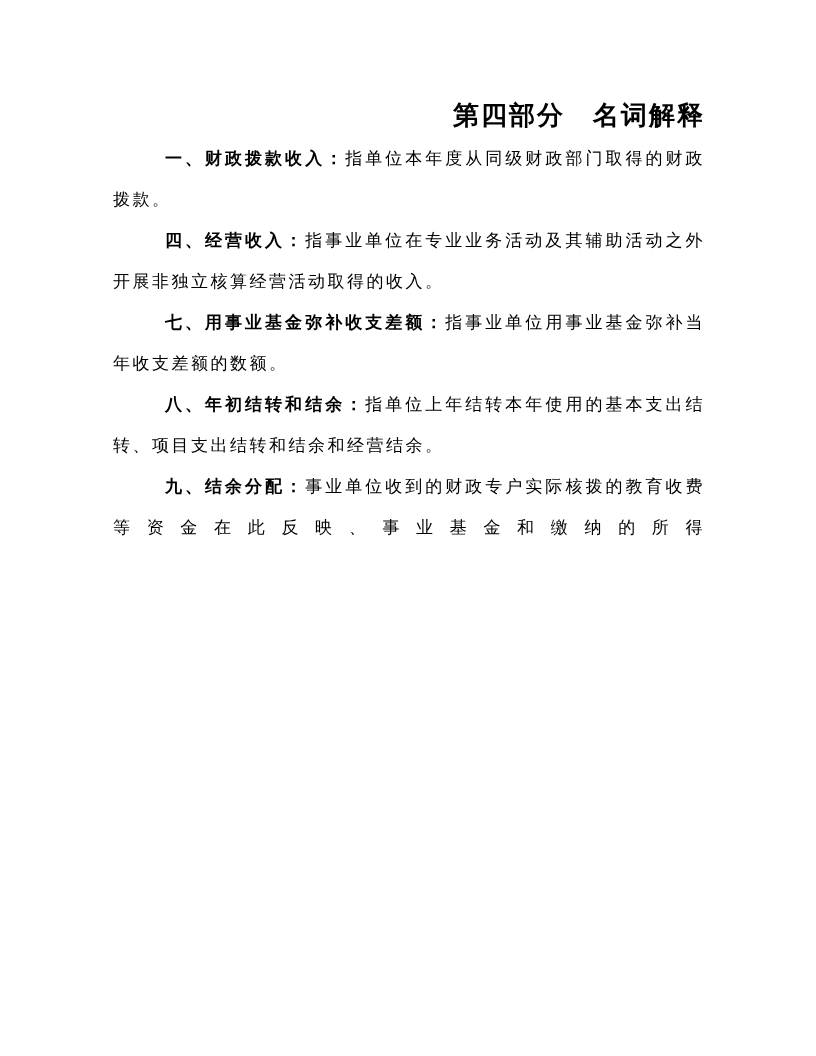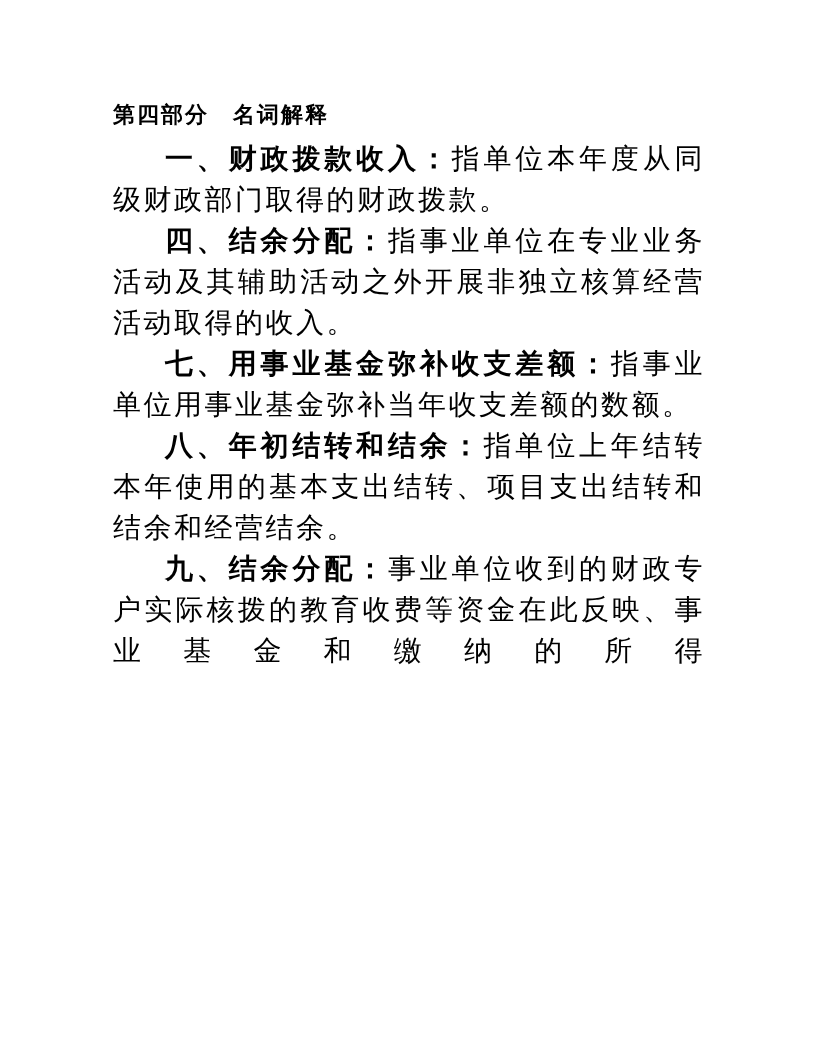--- a/index.html
+++ b/index.html
@@ -19,38 +19,38 @@
     background: #ffffff;
     overflow: hidden;
     color: #000000;
   }
   .doc-title {
     position: absolute;
     left: 113px;
     top: 92px;
     width: 592px;
     margin: 0;
-    text-align: left;
+    text-align: right;
     font-family: "Liberation Sans", "DejaVu Sans", sans-serif;
     font-weight: 700;
-    font-size: 22px;
+    font-size: 26px;
     line-height: 46px;
     letter-spacing: 2px;
     color: #000000;
     white-space: pre;
   }
   .doc-body {
     position: absolute;
     left: 113px;
     top: 138px;
     width: 592px;
   }
   .para {
     margin: 0;
-    font-size: 28px;
+    font-size: 17px;
     line-height: 41px;
     color: #000000;
     text-align: justify;
     text-justify: inter-character;
     text-indent: 52px;
     letter-spacing: 2.5px;
   }
   .term {
     font-family: "Liberation Sans", "DejaVu Sans", sans-serif;
     font-weight: 700;
@@ -70,21 +70,21 @@
 <div class="page">
 
   <h1 class="doc-title">第四部分　名词解释</h1>
 
   <div class="doc-body">
 
     <p class="para"><span class="term">一、财政拨款收入：</span><span class="def">指单位本年度从同级财政部门取得的财政拨款。</span></p>
 
 
 
-    <p class="para"><span class="term">四、结余分配：</span><span class="def">指事业单位在专业业务活动及其辅助活动之外开展非独立核算经营活动取得的收入。</span></p>
+    <p class="para"><span class="term">四、经营收入：</span><span class="def">指事业单位在专业业务活动及其辅助活动之外开展非独立核算经营活动取得的收入。</span></p>
 
 
 
     <p class="para"><span class="term">七、用事业基金弥补收支差额：</span><span class="def">指事业单位用事业基金弥补当年收支差额的数额。</span></p>
 
     <p class="para"><span class="term">八、年初结转和结余：</span><span class="def">指单位上年结转本年使用的基本支出结转、项目支出结转和结余和经营结余。</span></p>
 
     <p class="para continues"><span class="term">九、结余分配：</span><span class="def">事业单位收到的财政专户实际核拨的教育收费等资金在此反映、事业基金和缴纳的所得</span></p>
 
   </div>

